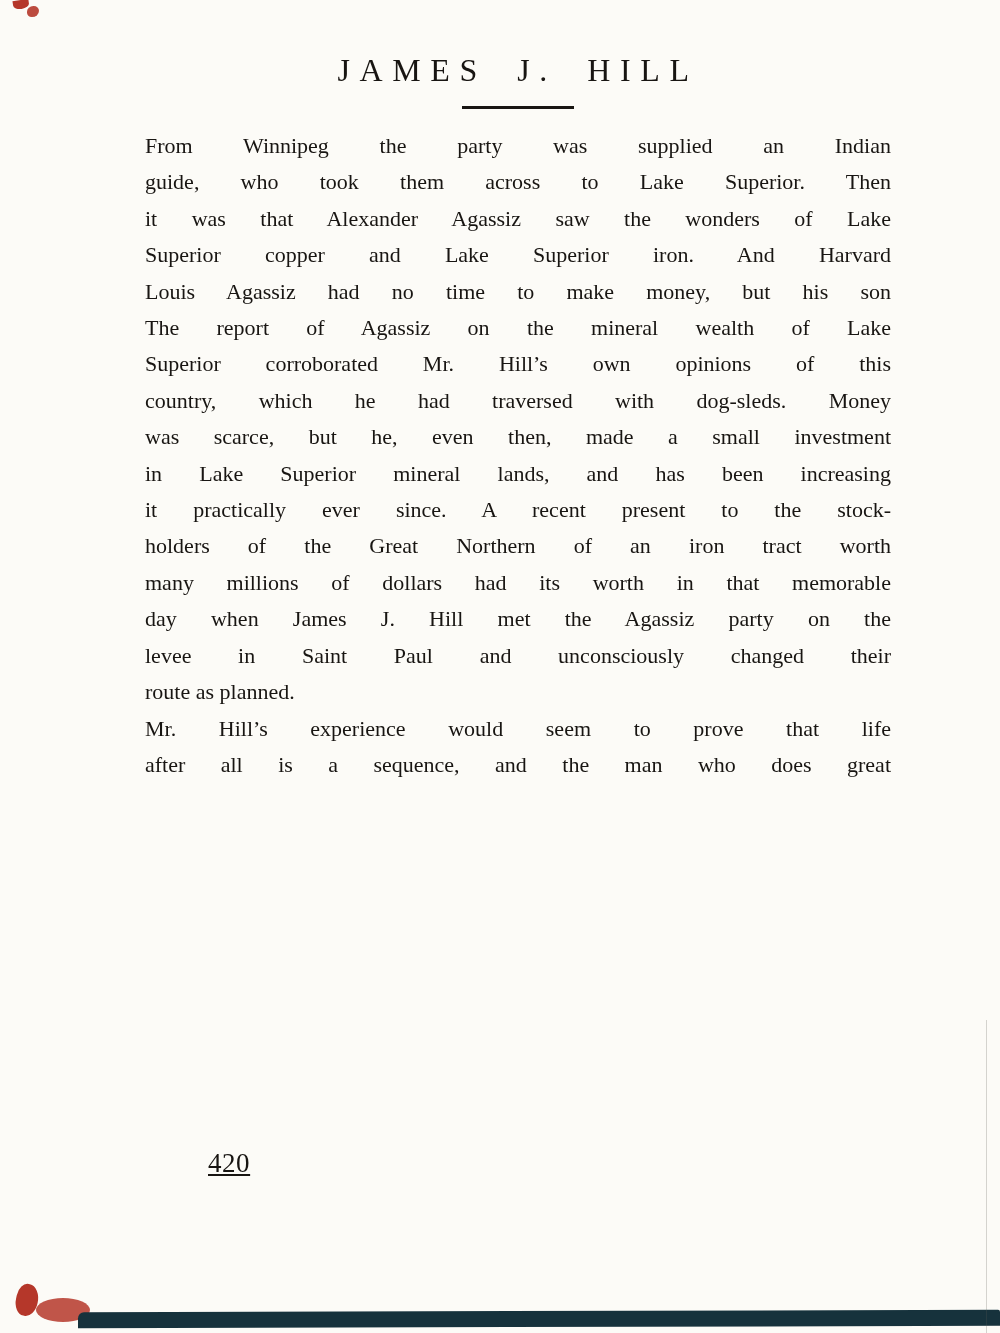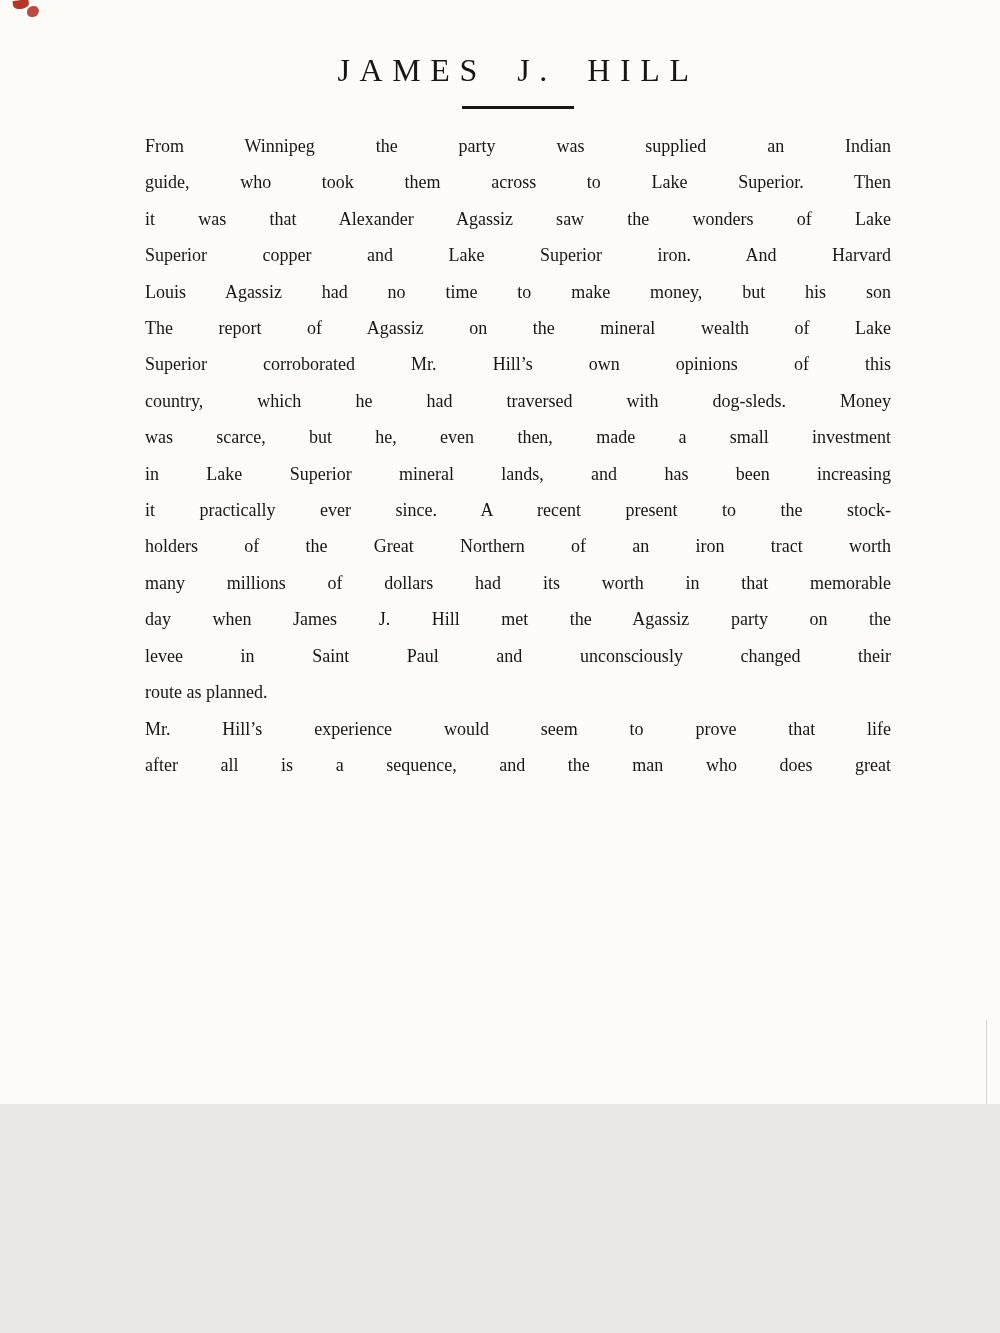--- a/index.html
+++ b/index.html
@@ -2,21 +2,21 @@
 <html style="--paper: #fcfbf7; --ink: #181512; --stain-red: #b5372a; --bottom-bar: #16323c;"><head>
 <meta charset="utf-8">
 <style>
   * { margin: 0; padding: 0; box-sizing: border-box; }
   html, body { background: #e9e8e4; }
   body { width: 1000px; height: 1333px; overflow: hidden; }
 
   .page {
     position: relative;
     width: 1000px;
-    height: 1104px;
+    height: 1333px;
     background: var(--paper, #fcfbf7);
     font-family: "Liberation Serif", serif;
     color: var(--ink, #181512);
     overflow: hidden;
   }
 
   .title {
     position: absolute;
     top: 52px;
     left: 0;
@@ -38,21 +38,21 @@
     width: 112px;
     height: 3px;
     background: var(--ink, #181512);
   }
 
   .body-text {
     position: absolute;
     top: 128px;
     left: 145px;
     width: 746px;
-    font-size: 18px;
+    font-size: 22px;
     line-height: 36.4px;
   }
   .paragraph { margin: 0; }
   .line {
     text-align: justify;
     text-align-last: justify;
   }
   .line.last {
     text-align-last: left;
   }

